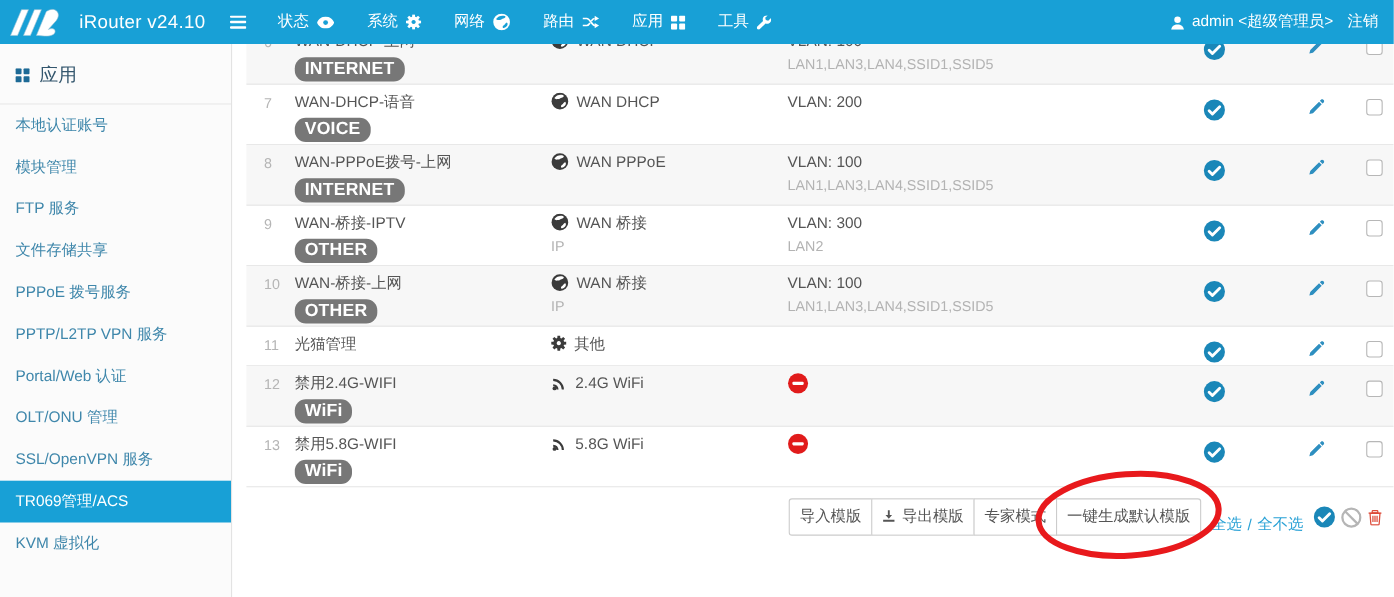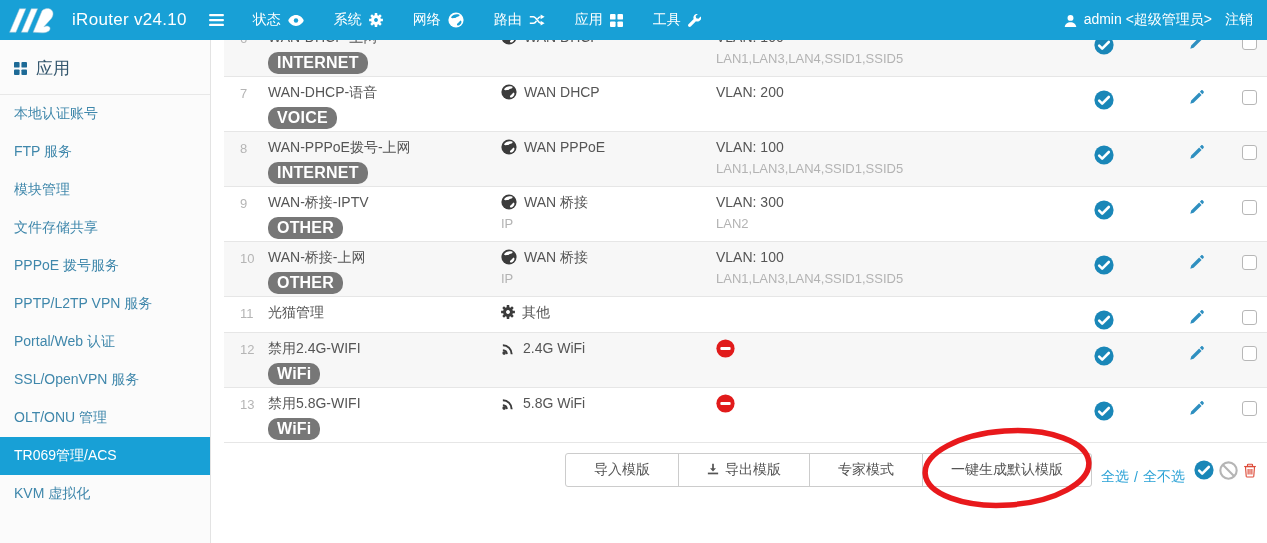--- a/index.html
+++ b/index.html
@@ -51,21 +51,21 @@
   .c-status,.c-edit{display:flex;justify-content:center;align-items:flex-start;padding-top:7px;}
   .c-status span,.c-edit span{display:inline-flex;cursor:pointer;}
   .c-check{display:flex;justify-content:center;padding-top:7px;}
   .checkbox{width:15px;height:15px;border:1px solid #b7b7b7;border-radius:3px;background:#fff;cursor:pointer;}
 
   
   .footer{display:flex;justify-content:flex-end;align-items:center;margin-top:10px;
           padding-right:10px;gap:9px;}
   .btn-group{display:flex;}
   .btn{display:flex;align-items:center;gap:6px;background:#fff;border:1px solid #ccc;
-       padding:7px 28px;font-size:14px;color:#555;margin-left:-1px;cursor:pointer;
+       padding:7px 9px;font-size:14px;color:#555;margin-left:-1px;cursor:pointer;
        font-family:inherit;white-space:nowrap;}
   .btn:first-child{margin-left:0;border-radius:3px 0 0 3px;}
   .btn:last-child{border-radius:0 3px 3px 0;}
   .links{display:flex;align-items:center;gap:5px;font-size:14px;color:var(--link);white-space:nowrap;margin-top:13px;}
   .link{cursor:pointer;}
   .foot-icons{display:flex;align-items:center;gap:5px;}
   .foot-icons span{display:inline-flex;cursor:pointer;}
 
   .annotation{position:absolute;left:50%;top:50%;transform:translate(-50%,-52%);
               pointer-events:none;z-index:9;overflow:visible;}
@@ -171,28 +171,28 @@
           <rect width="6" height="6" rx="1"></rect>
           <rect x="8" width="6" height="6" rx="1"></rect>
           <rect y="8" width="6" height="6" rx="1"></rect>
           <rect x="8" y="8" width="6" height="6" rx="1"></rect>
         </svg>
       </span>
     <span>应用</span>
   </div>
   <div id="sb-items">
       <div class="sb-item">本地认证账号</div>
+      <div class="sb-item">模块管理</div>
       <div class="sb-item">FTP 服务</div>
-      <div class="sb-item">模块管理</div>
       <div class="sb-item">文件存储共享</div>
       <div class="sb-item">PPPoE 拨号服务</div>
       <div class="sb-item">PPTP/L2TP VPN 服务</div>
       <div class="sb-item">Portal/Web 认证</div>
+      <div class="sb-item">OLT/ONU 管理</div>
       <div class="sb-item">SSL/OpenVPN 服务</div>
-      <div class="sb-item">OLT/ONU 管理</div>
       <div class="sb-item selected">TR069管理/ACS</div>
       <div class="sb-item">KVM 虚拟化</div>
     </div>
 </div>
 
 <div class="main">
   <div class="table" id="tbl">
       <div class="trow tall stripe">
         <div class="c-num">6</div>
         <div class="c-name"><div class="name">WAN-DHCP-上网</div><span class="badge">INTERNET</span></div>

